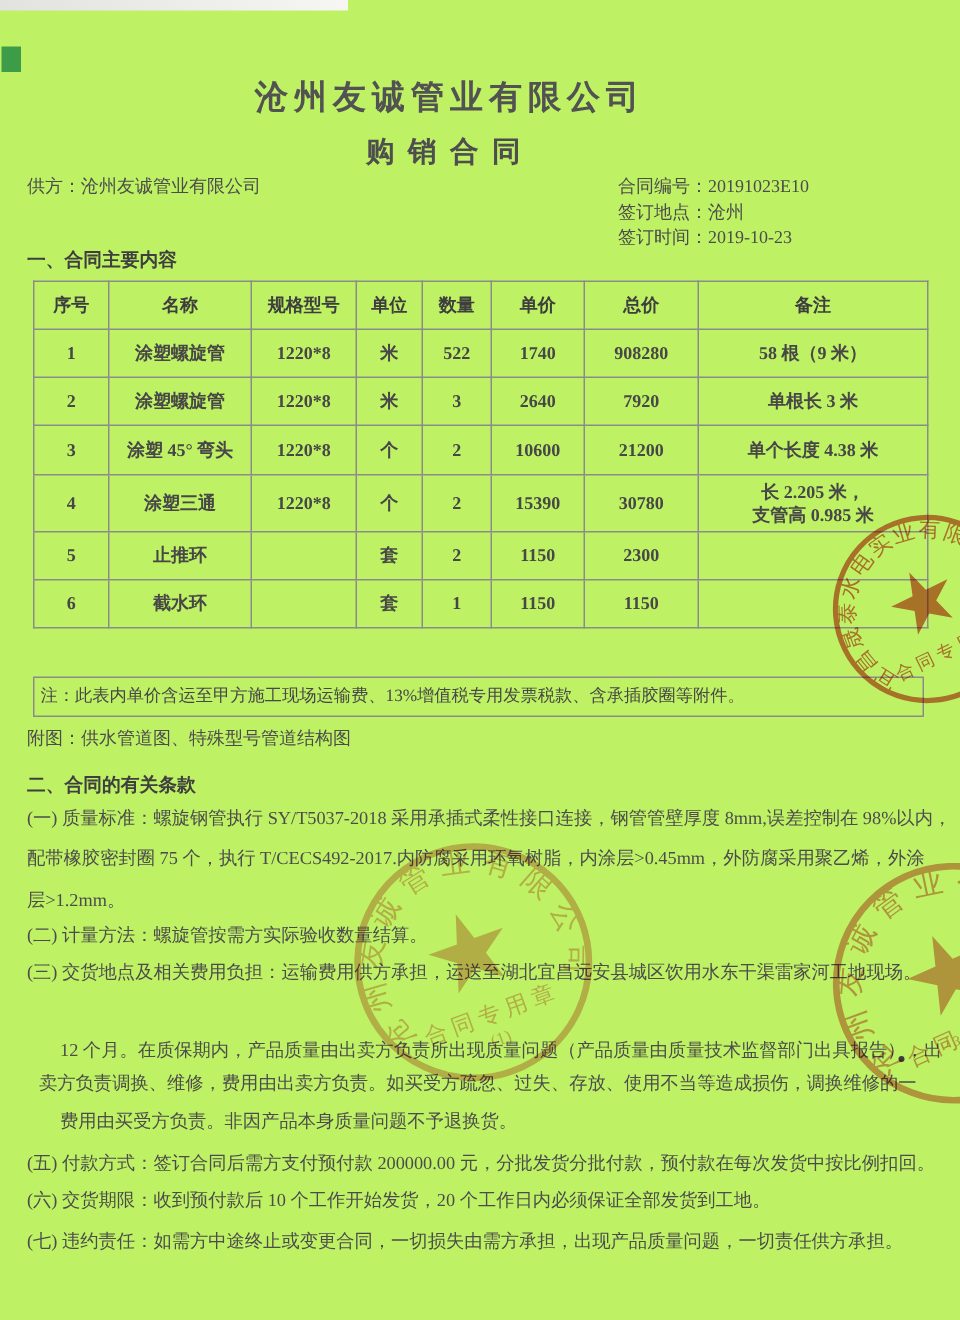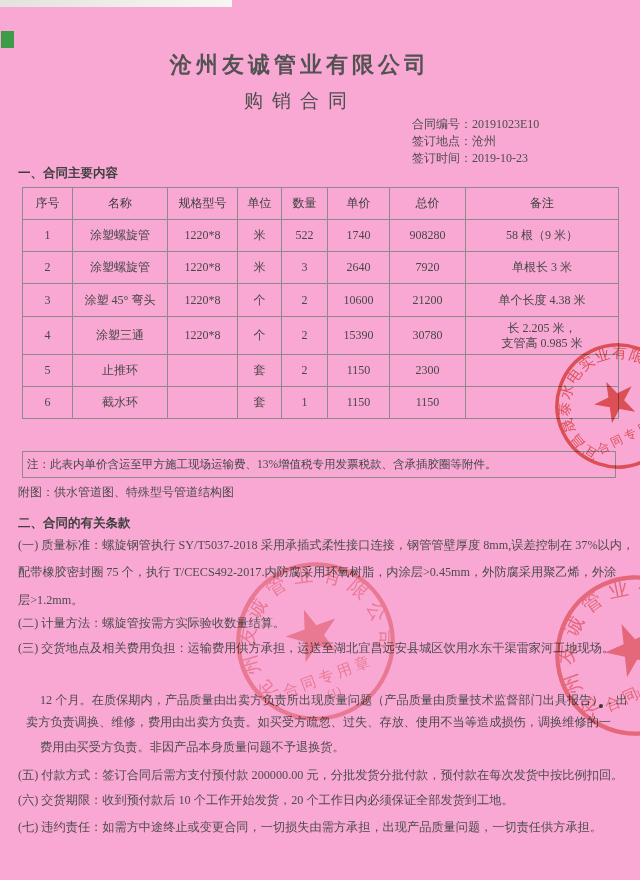--- a/index.html
+++ b/index.html
@@ -1,33 +1,33 @@
 <!DOCTYPE html>
 <html><head>
 <meta charset="utf-8">
 <style>
   html,body{margin:0;padding:0;background:#ffffff;}
-  .page{position:relative;width:640px;height:880px;background:#f9a8d4;overflow:hidden;
+  .page{position:relative;width:640px;height:880px;background:#bef264;overflow:hidden;
         font-family:"Liberation Serif","DejaVu Serif",serif;color:#4a4a4a;}
   .abs{position:absolute;}
   .scan-edge{left:0;top:0;width:232px;height:7px;
              background:linear-gradient(to right,#e2e2de,#f6f6f3);}
   .green-marker{left:1px;top:31px;width:13px;height:17px;background:#3d9c47;}
   .company-title{left:0;top:50px;width:600px;text-align:center;font-size:22px;
                  letter-spacing:4px;font-weight:600;color:#525252;}
   .doc-title{left:0;top:88px;width:600px;text-align:center;font-size:19px;
-             letter-spacing:9px;font-weight:400;color:#4e4e4e;}
+             letter-spacing:9px;font-weight:700;color:#4e4e4e;}
   .line{font-size:12px;line-height:16px;white-space:nowrap;color:#4c4c4c;}
   .meta-line{left:412px;}
   .party-line{left:18px;}
   .sec-title{left:18px;font-size:12.5px;font-weight:700;color:#3f3f3f;white-space:nowrap;}
   table.items{position:absolute;left:22px;top:187px;width:596px;border-collapse:collapse;
               table-layout:fixed;font-size:12px;color:#474747;}
   table.items td,table.items th{border:1px solid #8b8b8b;text-align:center;vertical-align:middle;
-              padding:0 2px;font-weight:normal;line-height:1.25;overflow:hidden;white-space:pre-line;}
+              padding:0 2px;font-weight:bold;line-height:1.25;overflow:hidden;white-space:pre-line;}
   table.items th{font-size:12px;color:#3e3e3e;}
   .remark{font-size:12px;}
   .note-box{left:22px;top:451px;width:588px;height:25px;border:1px solid #8b8b8b;
             font-size:11.5px;line-height:25px;padding-left:4px;white-space:nowrap;color:#474747;}
   .attach-line{left:18px;top:484px;}
   .term{left:18px;width:604px;font-size:12.2px;line-height:15px;white-space:nowrap;color:#4c4c4c;}
   .indent-a{left:40px;}
   .indent-b{left:26px;}
   .stamp{position:absolute;mix-blend-mode:multiply;pointer-events:none;}
   .stamp svg{display:block;}
@@ -47,20 +47,23 @@
   <div class="abs line meta-line" style="top:116px">
     <span>合同编号：</span><span>20191023E10</span>
   </div>
   <div class="abs line meta-line" style="top:133px">
     <span>签订地点：</span><span>沧州</span>
   </div>
   <div class="abs line meta-line" style="top:150px">
     <span>签订时间：</span><span>2019-10-23</span>
   </div>
 
+  <div class="abs line party-line" style="top:116px">
+    <span>供方：</span><span>沧州友诚管业有限公司</span>
+  </div>
   <div class="abs sec-title" style="top:165px">一、合同主要内容</div>
 
   <table class="items">
     <colgroup>
       <col style="width:50px">
         <col style="width:95px">
         <col style="width:70px">
         <col style="width:44px">
       <col style="width:46px">
         <col style="width:62px">
@@ -140,21 +143,21 @@
       <td class="remark"></td>
     </tr>
   </tbody>
     </table>
 
   <div class="abs note-box">注：此表内单价含运至甲方施工现场运输费、13%增值税专用发票税款、含承插胶圈等附件。</div>
   <div class="abs line attach-line">附图：供水管道图、特殊型号管道结构图</div>
 
   <div class="abs sec-title" style="top:515px">二、合同的有关条款</div>
 
-  <div class="abs term" style="top:538px">(一) 质量标准：螺旋钢管执行 SY/T5037-2018 采用承插式柔性接口连接，钢管管壁厚度 8mm,误差控制在 37%以内，</div>
+  <div class="abs term" style="top:538px">(一) 质量标准：螺旋钢管执行 SY/T5037-2018 采用承插式柔性接口连接，钢管管壁厚度 8mm,误差控制在 98%以内，</div>
   <div class="abs term" style="top:565px">配带橡胶密封圈 75 个，执行 T/CECS492-2017.内防腐采用环氧树脂，内涂层&gt;0.45mm，外防腐采用聚乙烯，外涂</div>
   <div class="abs term" style="top:593px">层&gt;1.2mm。</div>
   <div class="abs term" style="top:616px">(二) 计量方法：螺旋管按需方实际验收数量结算。</div>
   <div class="abs term" style="top:641px">(三) 交货地点及相关费用负担：运输费用供方承担，运送至湖北宜昌远安县城区饮用水东干渠雷家河工地现场。</div>
   <div class="abs term indent-a" style="top:693px">12 个月。在质保期内，产品质量由出卖方负责所出现质量问题（产品质量由质量技术监督部门出具报告），出</div>
   <div class="abs term indent-b" style="top:715px">卖方负责调换、维修，费用由出卖方负责。如买受方疏忽、过失、存放、使用不当等造成损伤，调换维修的一</div>
   <div class="abs term indent-a" style="top:740px">费用由买受方负责。非因产品本身质量问题不予退换货。</div>
   <div class="abs term" style="top:768px">(五) 付款方式：签订合同后需方支付预付款 200000.00 元，分批发货分批付款，预付款在每次发货中按比例扣回。</div>
   <div class="abs term" style="top:793px">(六) 交货期限：收到预付款后 10 个工作开始发货，20 个工作日内必须保证全部发货到工地。</div>
   <div class="abs term" style="top:820px">(七) 违约责任：如需方中途终止或变更合同，一切损失由需方承担，出现产品质量问题，一切责任供方承担。</div>

